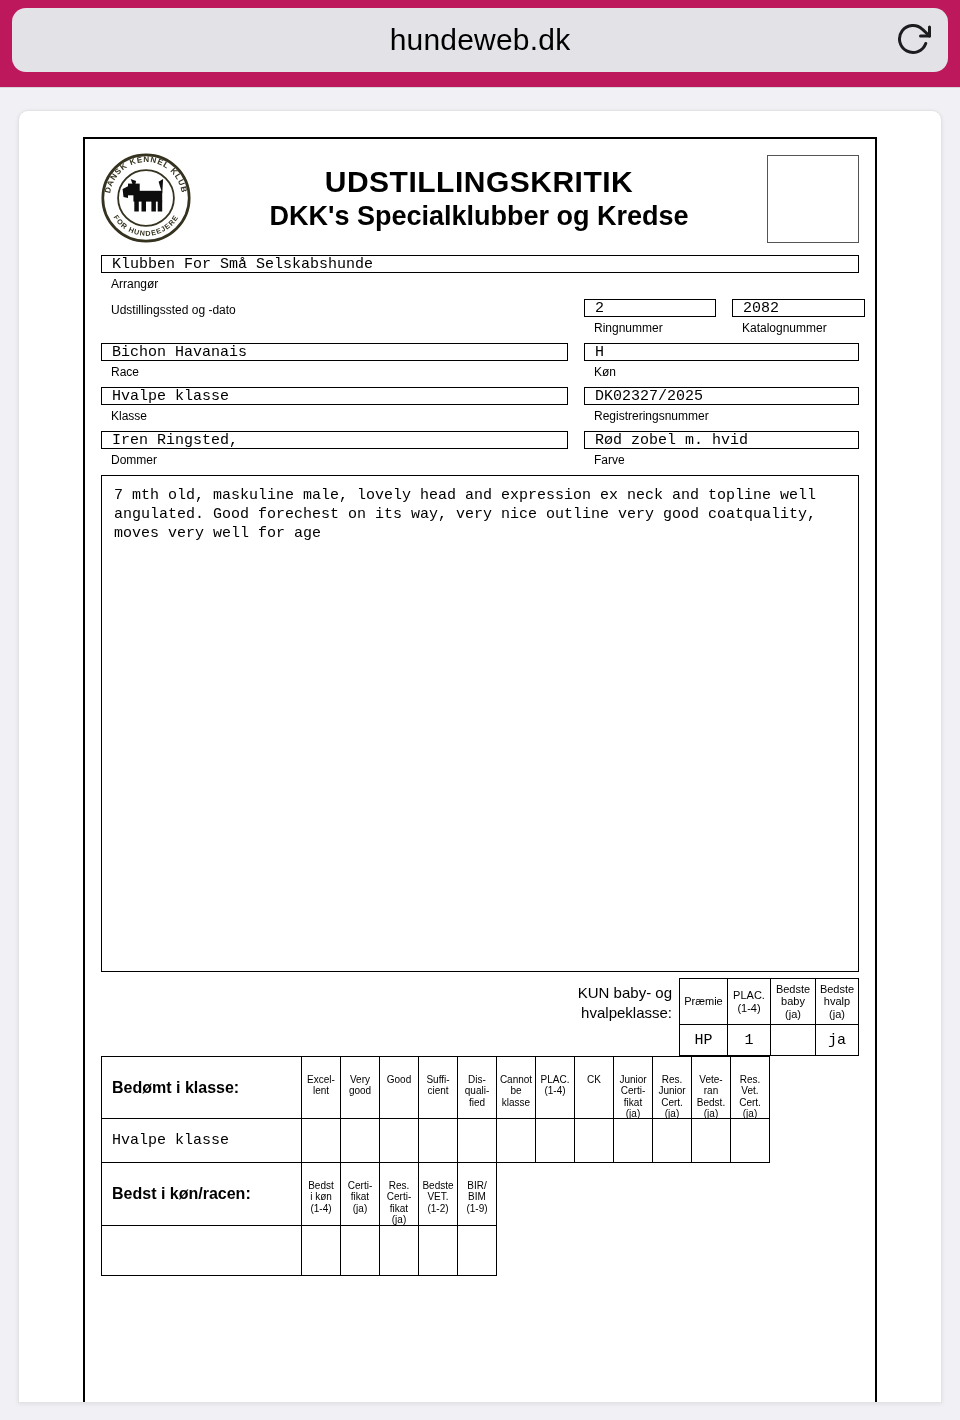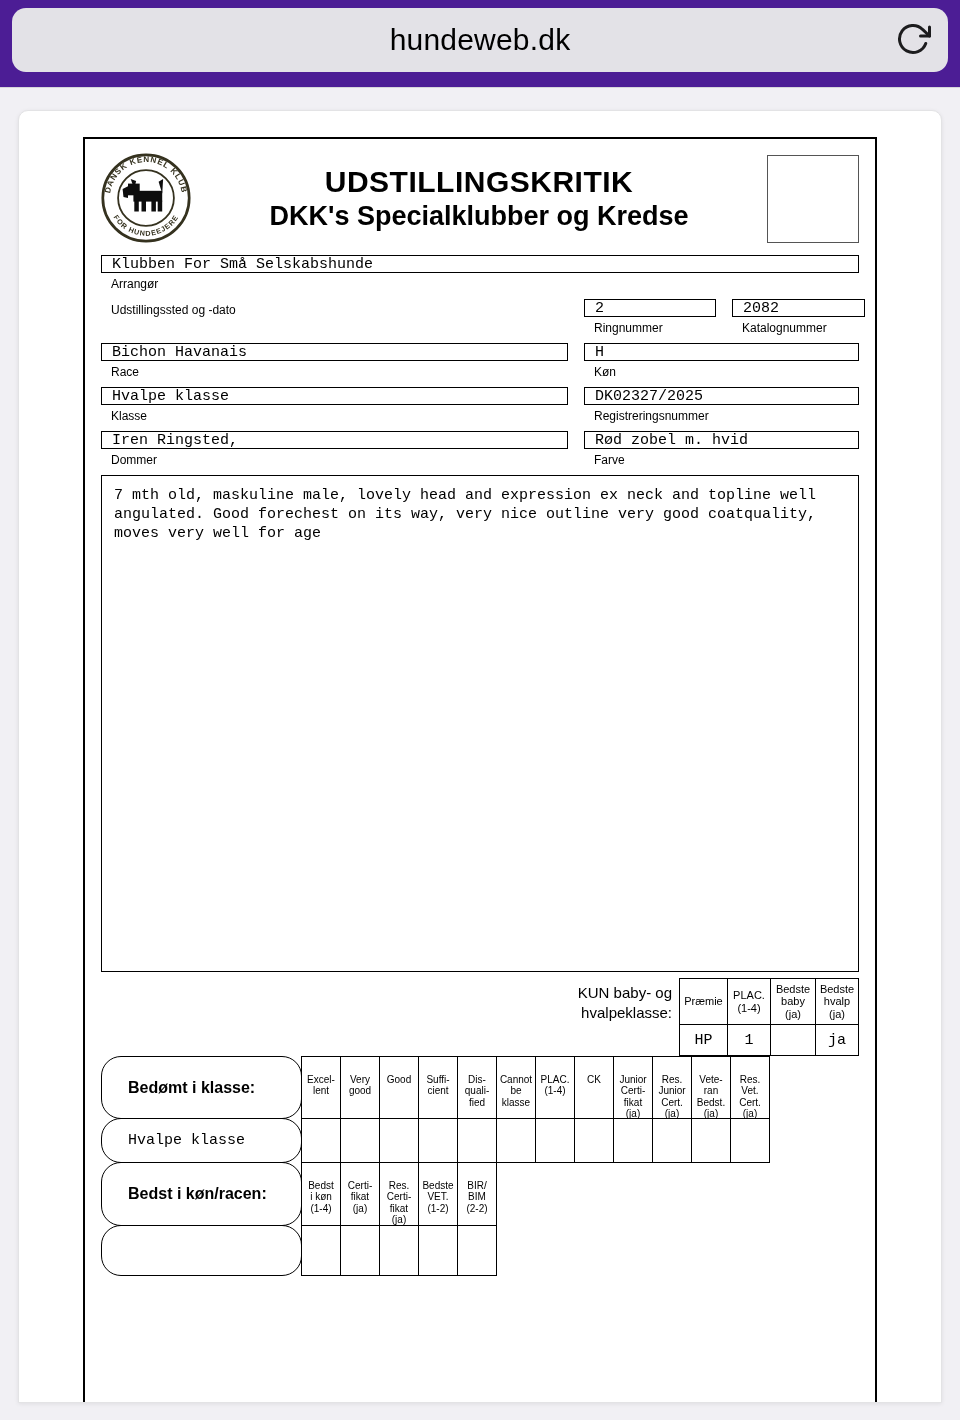--- a/index.html
+++ b/index.html
@@ -7,21 +7,21 @@
     margin: 0; padding: 0;
     width: 960px; height: 1420px;
     overflow: hidden;
     background: #f1f0f4;
     font-family: "Liberation Sans", sans-serif;
     color: #000;
   }
 
   
   .browser-bar {
-    background: #4c1d95;
+    background: #be185d;
     padding: 8px 12px 15px;
     border-bottom: 1px solid #d6d5da;
     text-align: center;
   }
   .url-pill {
     position: relative;
     height: 64px;
     background: #e3e2e7;
     border-radius: 14px;
     display: flex; align-items: center; justify-content: center;
@@ -119,22 +119,21 @@
   .premiering-label { font-weight: bold; font-size: 17px; margin: 12px 0 7px 0; }
 
   .ptable { }
   .prow { display: flex; }
   .pcell { border: 1px solid #000; }
   .pcell + .pcell { margin-left: -1px; }
   .prow + .prow .pcell { margin-top: -1px; }
   .plabel {
     width: 201px; flex: none;
     display: flex; align-items: center;
-    padding-left: 26px;
-    border-radius: 20px;
+    padding-left: 10px;
   }
   .plabel.bold { font-weight: bold; font-size: 16px; }
   .plabel.mono { font-family: "Liberation Mono", "DejaVu Sans Mono", monospace; font-size: 15px; }
   .pcol { width: 40px; flex: none; }
   .phead {
     font-size: 10px; line-height: 1.13; text-align: center;
     white-space: pre-line;
     display: flex; align-items: flex-start; justify-content: center;
     padding-top: 17px;
   }
@@ -334,21 +333,21 @@
 (ja)</div>
           <div class="pcell pcol phead">Res.
 Certi-
 fikat
 (ja)</div>
           <div class="pcell pcol phead">Bedste
 VET.
 (1-2)</div>
           <div class="pcell pcol phead">BIR/
 BIM
-(2-2)</div>
+(1-9)</div>
         </div>
         <div class="prow r4">
           <div class="pcell plabel"></div>
           <div class="pcell pcol"></div>
           <div class="pcell pcol"></div>
           <div class="pcell pcol"></div>
           <div class="pcell pcol"></div>
           <div class="pcell pcol"></div>
         </div>
       </div>

